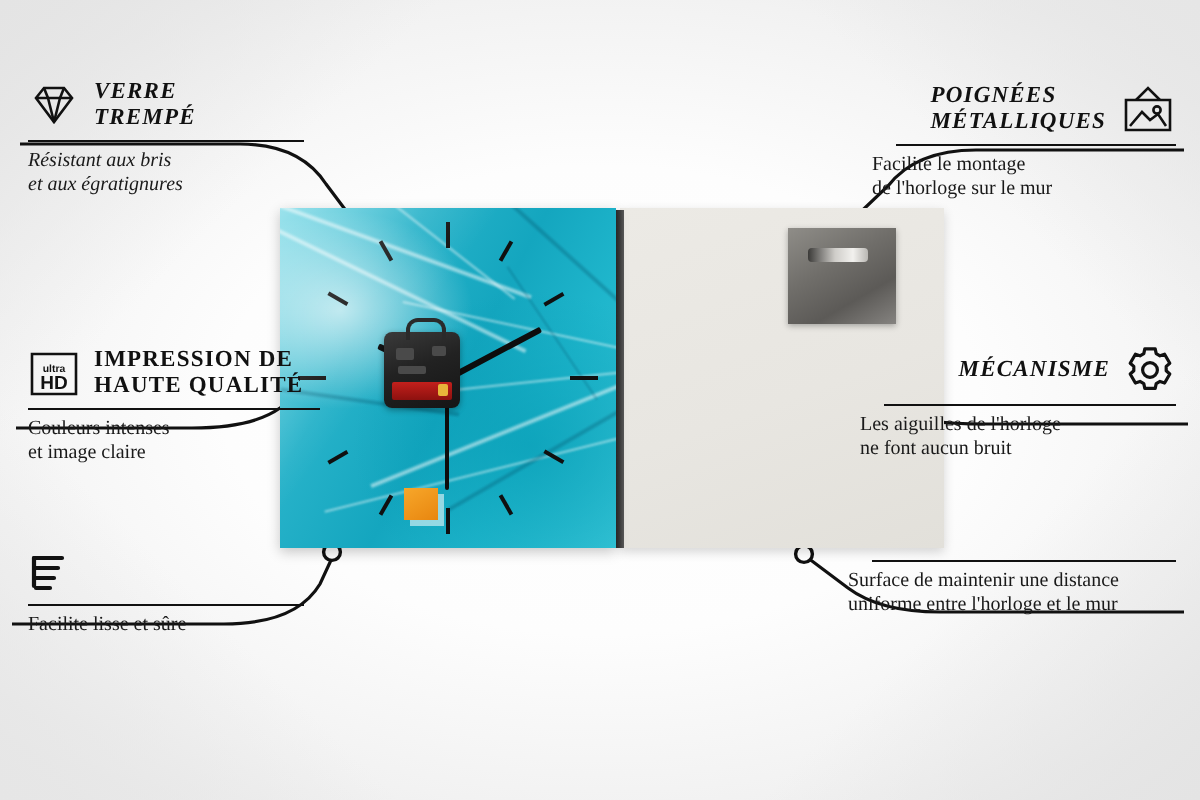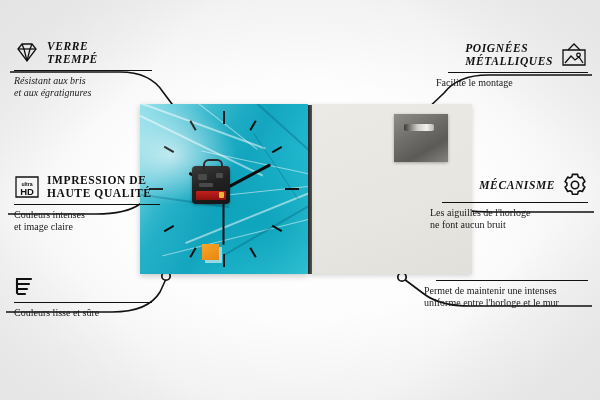--- a/index.html
+++ b/index.html
@@ -231,40 +231,41 @@
           <line x1="4" y1="8" x2="15" y2="8"></line>
           <line x1="4" y1="13" x2="13" y2="13"></line>
           <line x1="4" y1="18" x2="11" y2="18"></line>
         </g>
         <g stroke="#111" stroke-width="2" stroke-linecap="round" transform="rotate(-42 9 10)">
           <line x1="2" y1="2" x2="2" y2="2"></line>
         </g>
       </svg>
     </div>
     <div class="rule" style="margin:4px 0 4px 0;width:138px;"></div>
-    <div class="c-sub">Couleurs lisse et sûre</div>
+    <div class="c-sub">Facilite lisse et sûre</div>
   </div>
 
   <div class="callout right" style="left:436px;top:42px;width:152px;">
     <div class="row">
       <div>
         <div class="c-title">POIGNÉES</div>
         <div class="c-title">MÉTALLIQUES</div>
       </div>
       <svg class="ico" width="28" height="24" viewBox="0 0 28 24">
         <g fill="none" stroke="#111" stroke-width="1.3">
           <polyline points="8,7 14,1 20,7"></polyline>
           <rect x="3" y="7" width="22" height="15"></rect>
           <circle cx="18.5" cy="12" r="1.8"></circle>
           <polyline points="5,20 11,13 15,17 19,14 23,20"></polyline>
         </g>
       </svg>
     </div>
     <div class="rule" style="margin:4px 0 4px auto;width:140px;"></div>
     <div class="c-sub">Facilite le montage</div>
+    <div class="c-sub">de l'horloge sur le mur</div>
   </div>
 
   <div class="callout right" style="left:430px;top:172px;width:158px;">
     <div class="row">
       <div>
         <div class="c-title">MÉCANISME</div>
       </div>
       <svg class="ico" width="26" height="26" viewBox="0 0 26 26">
         <g fill="none" stroke="#111" stroke-width="1.6" stroke-linejoin="round">
           <path d="M10.4,2.4 h5.2 l0.5,2.4 1.9,1.1 2.3,-0.8 2.6,4.5 -1.8,1.6 0,2.2 1.8,1.6 -2.6,4.5 -2.3,-0.8 -1.9,1.1 -0.5,2.4 h-5.2 l-0.5,-2.4 -1.9,-1.1 -2.3,0.8 -2.6,-4.5 1.8,-1.6 0,-2.2 -1.8,-1.6 2.6,-4.5 2.3,0.8 1.9,-1.1 z"></path>
@@ -272,17 +273,17 @@
         </g>
       </svg>
     </div>
     <div class="rule" style="margin:4px 0 4px auto;width:146px;"></div>
     <div class="c-sub">Les aiguilles de l'horloge</div>
     <div class="c-sub">ne font aucun bruit</div>
   </div>
 
   <div class="callout right" style="left:424px;top:276px;width:164px;">
     <div class="rule" style="margin:4px 0 4px auto;width:152px;"></div>
-    <div class="c-sub">Permet de maintenir une intenses</div>
+    <div class="c-sub">Surface de maintenir une distance</div>
     <div class="c-sub">uniforme entre l'horloge et le mur</div>
   </div>
 
 </div>
 
 </body></html>

